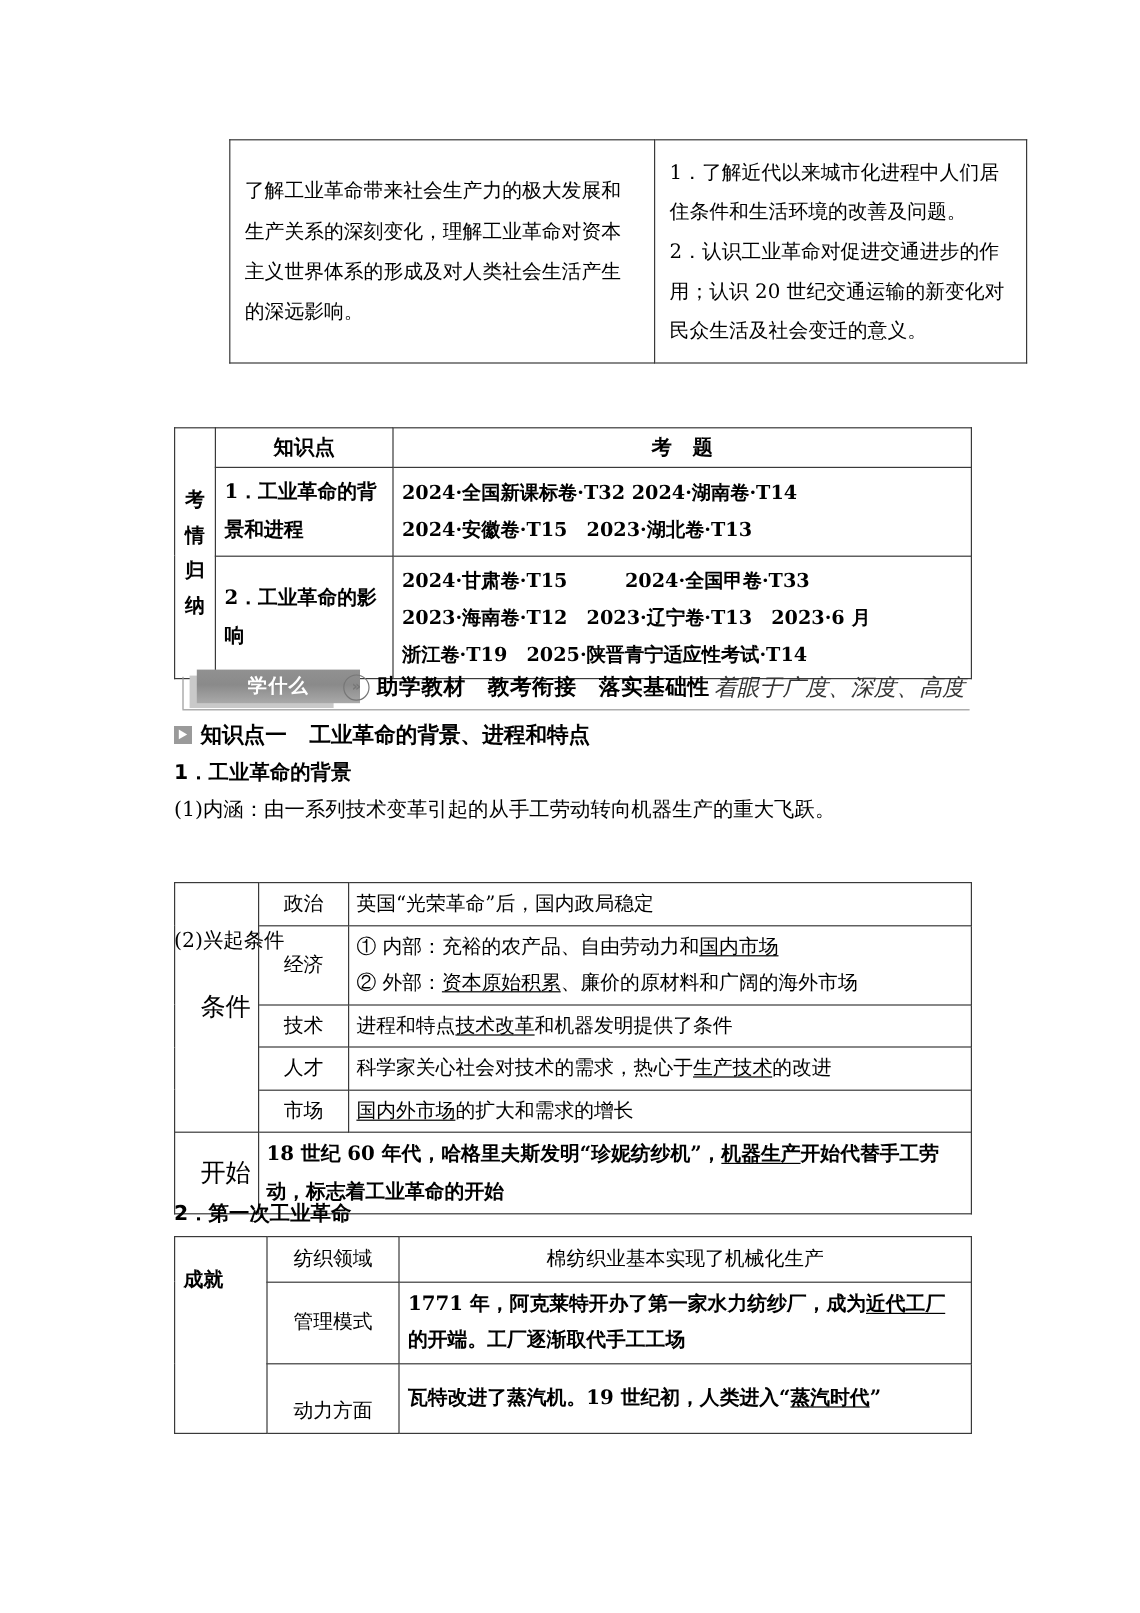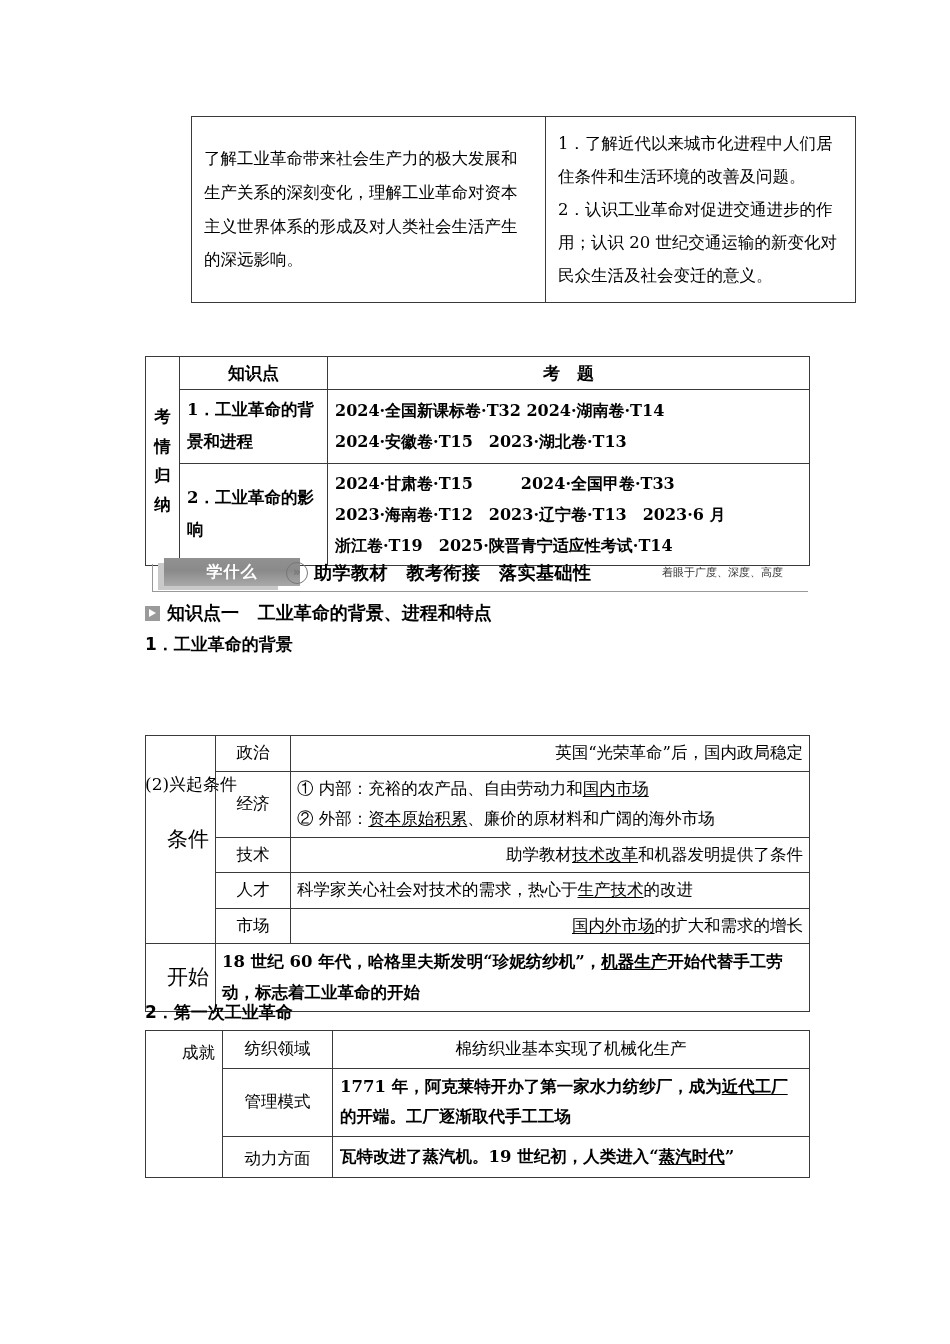--- a/index.html
+++ b/index.html
@@ -130,23 +130,24 @@
     font-family: "DejaVu Sans", "Liberation Sans", sans-serif;
     font-weight: bold;
     font-size: 18px;
     line-height: 27px;
     color: #000;
     white-space: nowrap;
     letter-spacing: 0.5px;
   }
   .banner-tagline {
     position: absolute;
-    right: 25px; top: 4px;
+    right: 4px; top: 4px;
     font-family: "DejaVu Serif", "Liberation Serif", serif;
-    font-size: 11px;
+    font-style: italic;
+    font-size: 19px;
     line-height: 22px;
     color: #333;
     white-space: nowrap;
   }
   .banner-rule {
     position: absolute;
     left: 0px; top: 33px;
     width: 656px;
     height: 1.4px;
     background: #999999;
@@ -205,30 +206,30 @@
   #kp1 { top: 600px; }
   #bg-heading { top: 632px; }
   #p-connotation { top: 663px; }
   #p-conditions { top: 724px; margin-top: 48px; }
 
   
   #conditions-table { position: absolute; left: 145px; top: 735px; }
   #conditions-table td { padding: 2px 6px; line-height: 1.85; }
   #conditions-table td.cat { text-align: center; width: 62px; }
   #conditions-table td.big-label { text-align: right; width: 62px; font-size: 21px; }
-  #conditions-table td.val { text-align: right; margin-left: 40px; }
+  #conditions-table td.val { text-align: left; margin-left: 40px; }
   #conditions-table td.val-left { text-align: left; }
   #conditions-table td.start-val { text-align: left; font-weight: bold; line-height: 1.9; }
 
   #second-ir-heading { top: 1000px; }
 
   
   #achievements-table { position: absolute; left: 145px; top: 1030px; }
   #achievements-table td { padding: 3px 7px; line-height: 1.85; }
-  #achievements-table td.cat0 { text-align: right; width: 62px; vertical-align: top; padding-top: 7px; }
+  #achievements-table td.cat0 { text-align: left; width: 62px; vertical-align: top; padding-top: 21px; font-weight: bold; }
   #achievements-table td.cat1 { text-align: center; width: 94px; }
   #achievements-table td.val { text-align: center; }
   #achievements-table td.val-left { text-align: left; font-weight: bold; }
 </style>
 </head>
 <body>
 
 <div class="page">
 
   <table class="doc" id="standards-table">
@@ -288,20 +289,21 @@
     <div class="banner-words">助学教材　教考衔接　落实基础性</div>
     <div class="banner-tagline">着眼于广度、深度、高度</div>
     <div class="banner-rule"></div>
   </div>
 
   <div class="kp-heading" id="kp1">
     <span class="kp-marker"></span><span>知识点一</span>&nbsp;&nbsp;&nbsp;<span>工业革命的背景、进程和特点</span>
   </div>
 
   <div class="sub-heading" id="bg-heading">1．工业革命的背景</div>
+  <div class="body-line" id="p-connotation">(1)内涵：由一系列技术变革引起的从手工劳动转向机器生产的重大飞跃。</div>
   <div class="body-line" id="p-conditions">(2)兴起条件</div>
 
   <table class="doc" id="conditions-table">
     <colgroup>
         <col style="width:70px">
         <col style="width:75px">
         <col style="width:519px">
       </colgroup>
     <tbody>
         <tr>
@@ -311,21 +313,21 @@
     </tr>
     <tr>
       <td class="cat">经济</td>
       <td class="val-left">
         <div><span>① 内部：充裕的农产品、自由劳动力和</span><span class="u">国内市场</span><span></span></div>
         <div><span>② 外部：</span><span class="u">资本原始积累</span><span>、廉价的原材料和广阔的海外市场</span></div>
       </td>
     </tr>
     <tr>
       <td class="cat">技术</td>
-      <td class="val"><span>助学教材</span><span class="u">技术改革</span><span>和机器发明提供了条件</span></td>
+      <td class="val"><span>进程和特点</span><span class="u">技术改革</span><span>和机器发明提供了条件</span></td>
     </tr>
     <tr>
       <td class="cat">人才</td>
       <td class="val-left"><span>科学家关心社会对技术的需求，热心于</span><span class="u">生产技术</span><span>的改进</span></td>
     </tr>
     <tr>
       <td class="cat">市场</td>
       <td class="val"><span></span><span class="u">国内外市场</span><span>的扩大和需求的增长</span></td>
     </tr>
     <tr>
@@ -347,19 +349,19 @@
         <tr>
       <td class="cat0" rowspan="3">成就</td>
       <td class="cat1">纺织领域</td>
       <td class="val">棉纺织业基本实现了机械化生产</td>
     </tr>
     <tr>
       <td class="cat1">管理模式</td>
       <td class="val-left"><span>1771 年，阿克莱特开办了第一家水力纺纱厂，成为</span><span class="u">近代工厂</span><span>的开端。工厂逐渐取代手工工场</span></td>
     </tr>
     <tr>
-      <td class="cat1" style="vertical-align:top;padding-top:7px">动力方面</td>
+      <td class="cat1" style="vertical-align:top;padding-top:24px">动力方面</td>
       <td class="val-left"><span>瓦特改进了蒸汽机。19 世纪初，人类进入“</span><span class="u">蒸汽时代</span><span>”</span></td>
     </tr>
   </tbody>
     </table>
 
 </div>
 
 </body></html>

